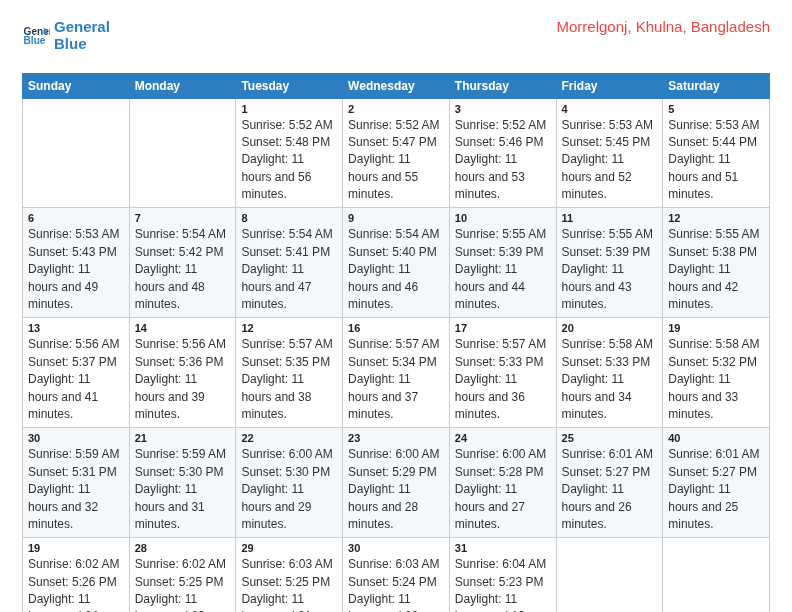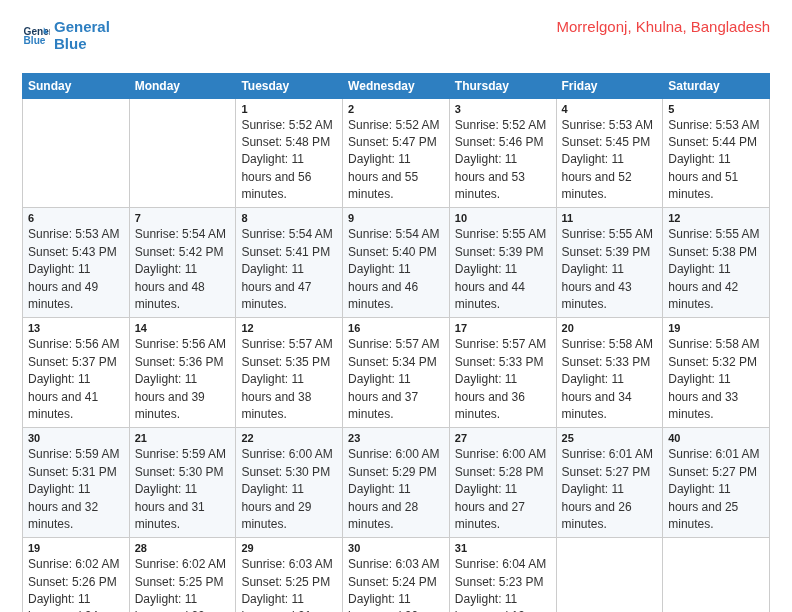--- a/index.html
+++ b/index.html
@@ -271,21 +271,21 @@
 Sunset: 5:30 PM
 Daylight: 11 hours and 29 minutes.</div>
           </td>
           <td>
             <span class="day-num">23</span>
             <div class="day-detail" style="white-space: pre-line;">Sunrise: 6:00 AM
 Sunset: 5:29 PM
 Daylight: 11 hours and 28 minutes.</div>
           </td>
           <td>
-            <span class="day-num">27</span>
+            <span class="day-num">24</span>
             <div class="day-detail" style="white-space: pre-line;">Sunrise: 6:00 AM
 Sunset: 5:28 PM
 Daylight: 11 hours and 27 minutes.</div>
           </td>
           <td>
             <span class="day-num">25</span>
             <div class="day-detail" style="white-space: pre-line;">Sunrise: 6:01 AM
 Sunset: 5:27 PM
 Daylight: 11 hours and 26 minutes.</div>
           </td>

